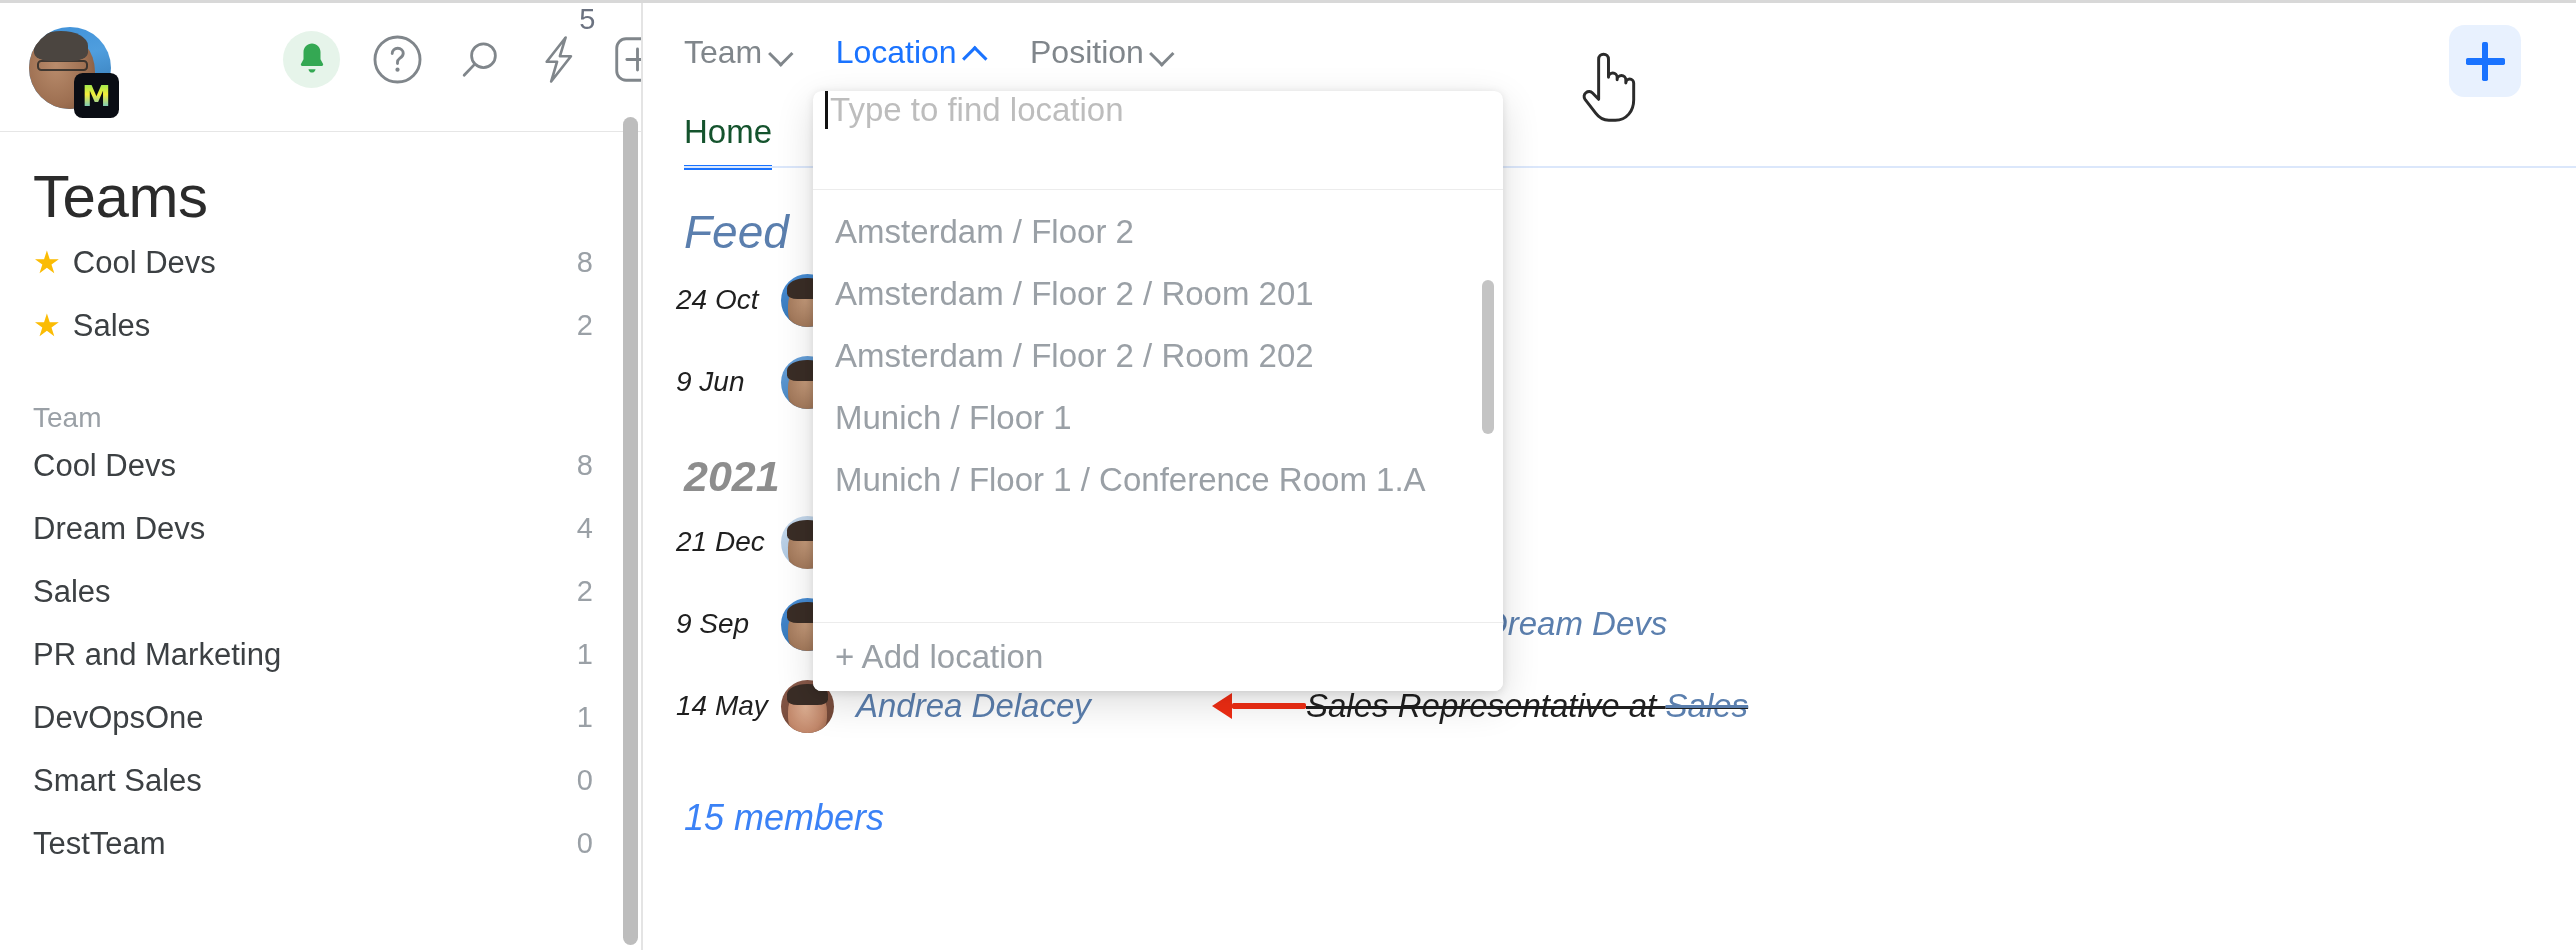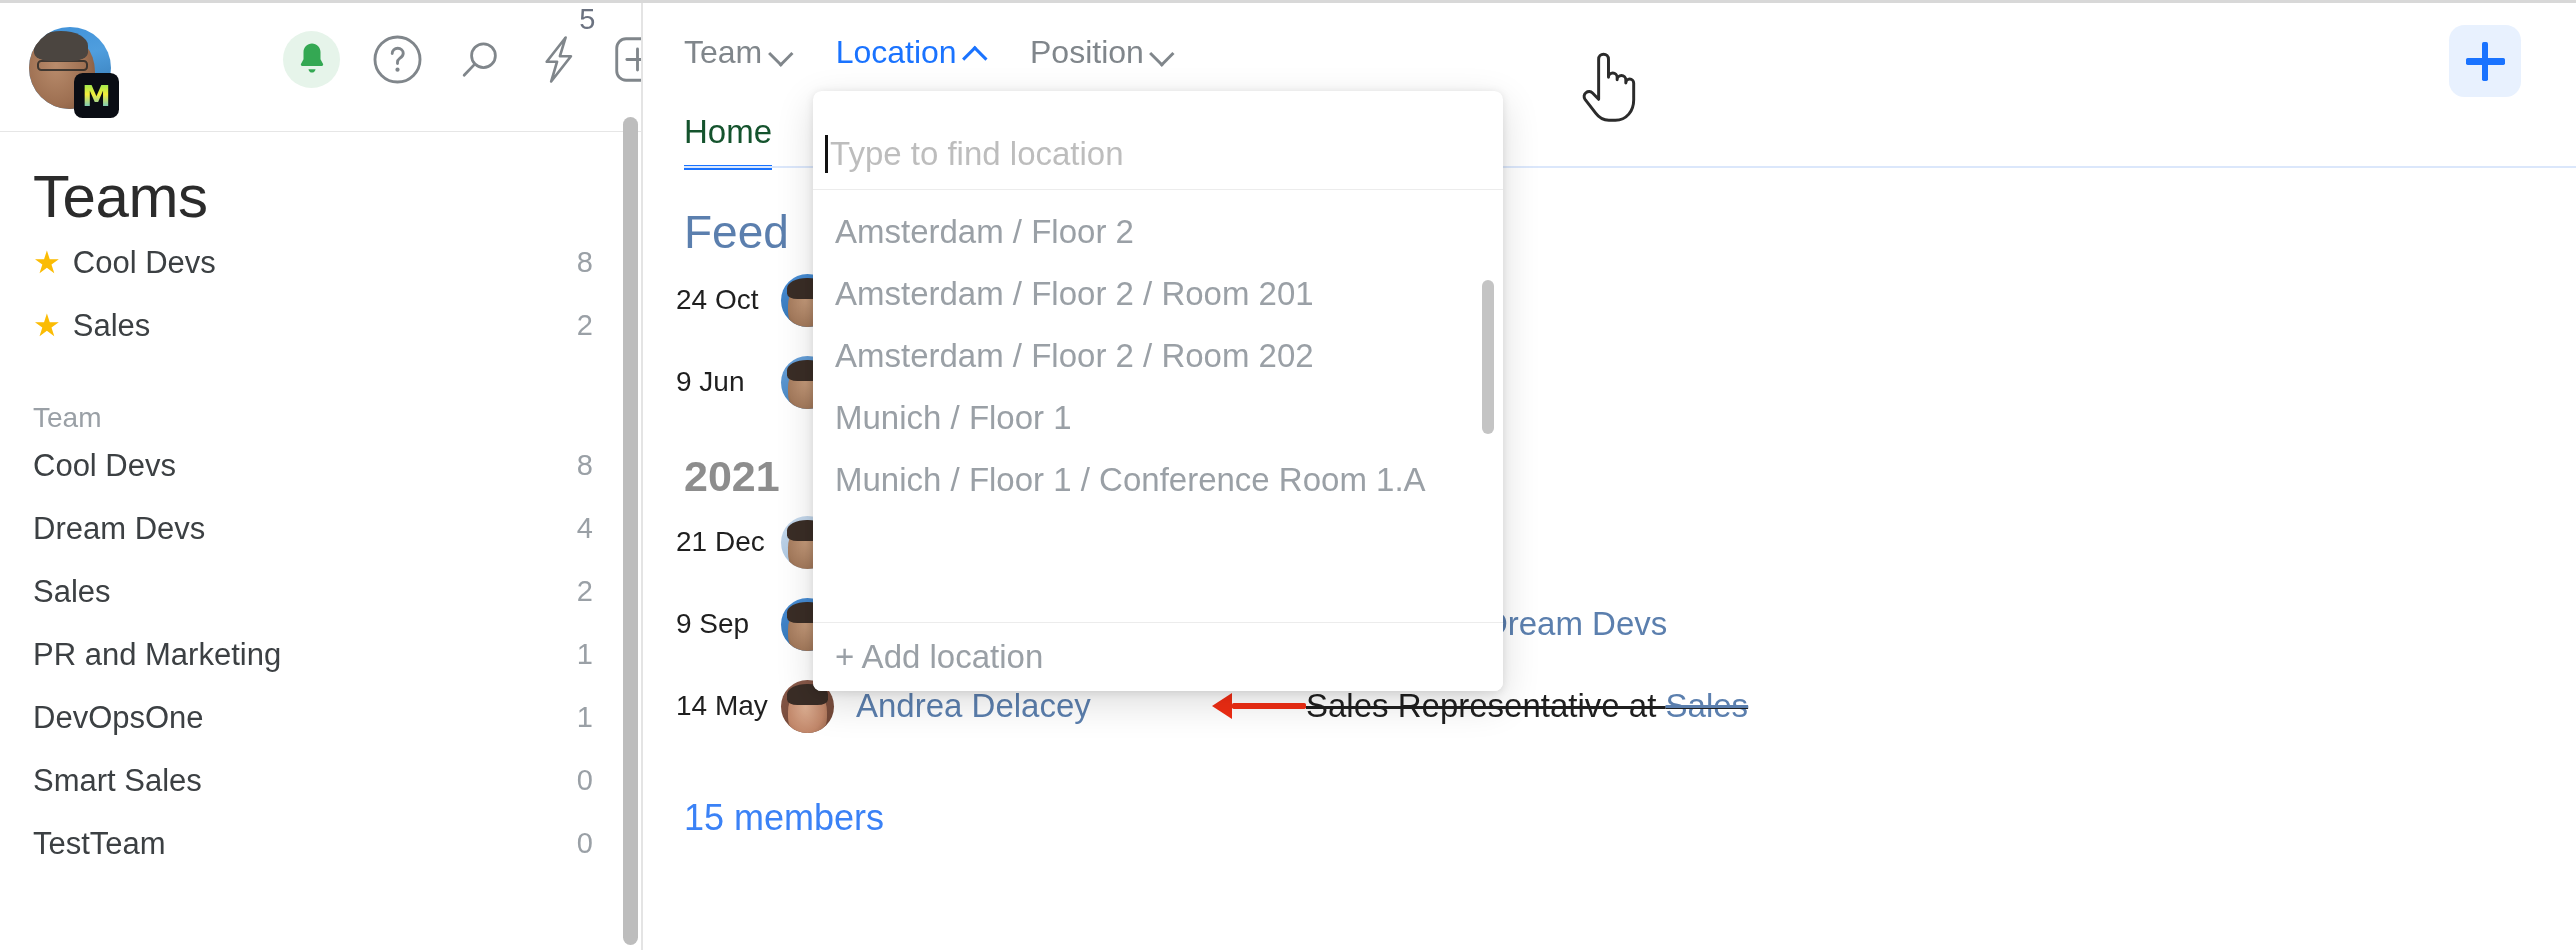--- a/index.html
+++ b/index.html
@@ -139,21 +139,21 @@
   .tabs{ position:absolute; left:41px; top:110px; }
   .tab{
     font-size:33px; color:#14532d; padding-bottom:13.7px; display:inline-block;
     border-bottom:5.1px solid #1a73ff; cursor:pointer;
   }
   .tab-rule{
     position:absolute; left:41px; top:163px; right:0; height:1.7px; background:#dbe7fb;
   }
 
   
-  .content{ position:absolute; left:0; top:168px; right:0; bottom:0; }
+  .content{ position:absolute; left:0; top:168px; right:0; bottom:0;font-style:italic; }
   .feed-title{
     margin:34px 0 0 41px; font-size:46px; color:#5b7fae; font-weight:400;
   }
   .year-title{
     margin:29px 0 0 41px; font-size:43px; color:#8d8d8d; font-weight:700;
   }
   .feed-row{
     position:relative; display:flex; align-items:center; height:82px;
     padding-left:33px;
   }
@@ -200,21 +200,21 @@
   }
 
   
   .dropdown{
     position:absolute; left:170px; top:88px; width:690px; height:600px;
     background:#fff; border-radius:8.6px;
     box-shadow:0 1.7px 8.6px rgba(0,0,0,.10), 0 12px 38px rgba(0,0,0,.14);
     overflow:hidden; z-index:50;
   }
   .dd-search{
-    height:99px; display:flex; align-items:flex-end; padding:0 17px 16px 12px;
+    height:99px; display:flex; align-items:flex-start; padding:0 17px 4px 12px;
     border-bottom:1.7px solid #ececec;
   }
   .dd-caret{
     width:3.4px; height:38px; background:#111; margin-right:1.7px;
   }
   .dd-input{
     border:none; outline:none; font-size:33px; color:#3c4043;
     font-family:"Liberation Sans",sans-serif; background:transparent;
     width:100%;
   }

